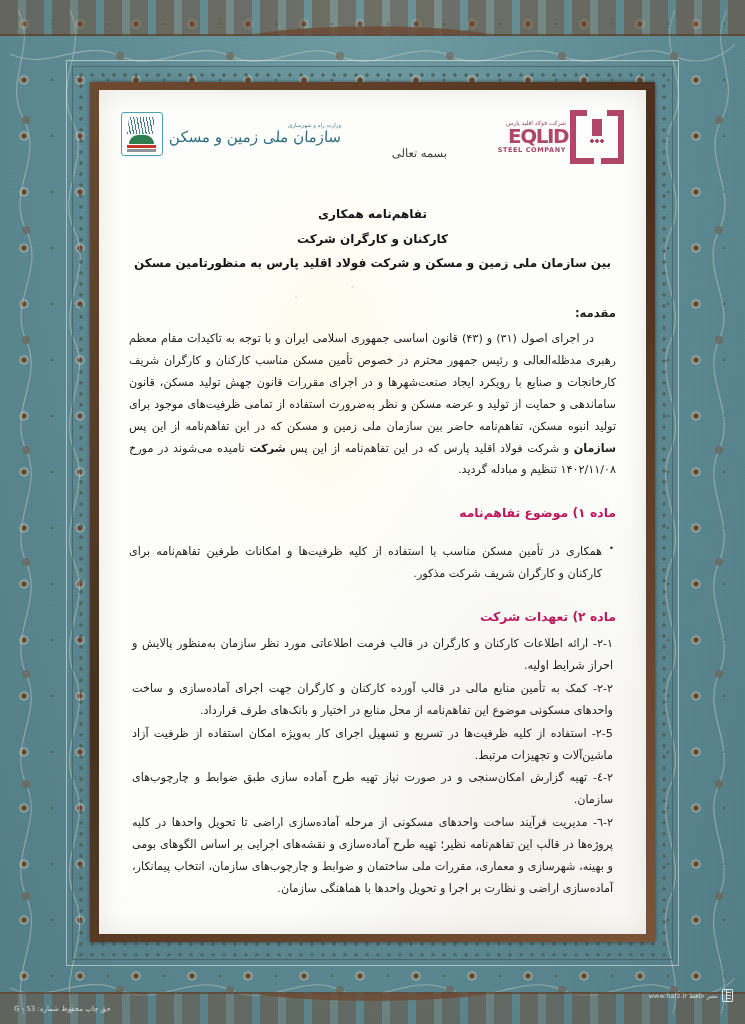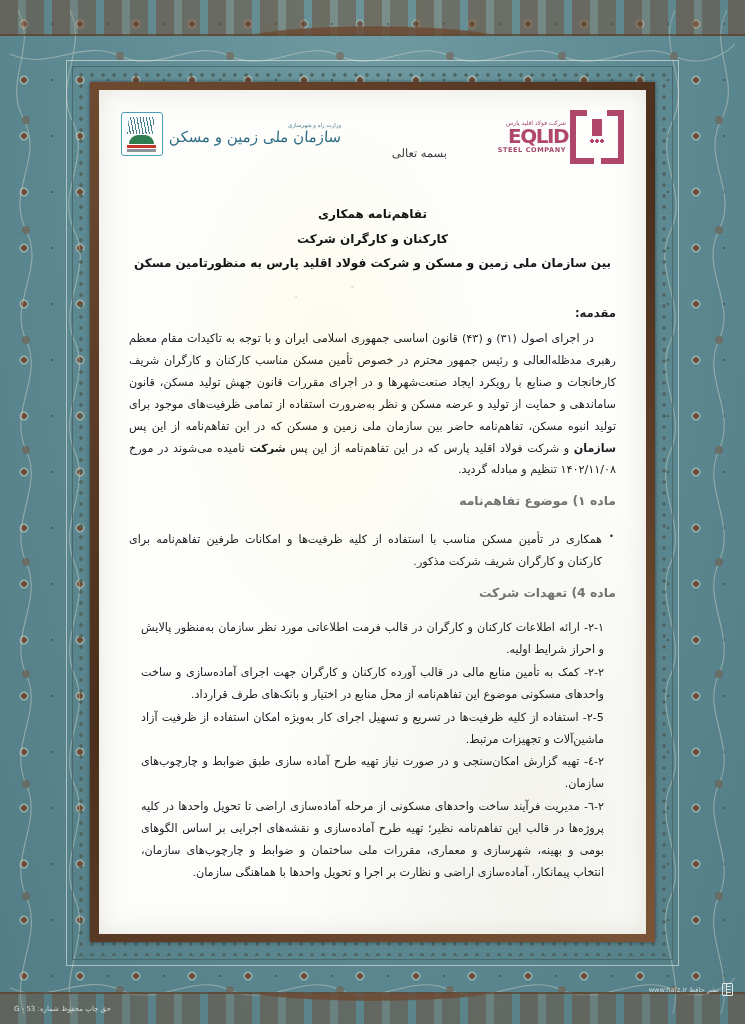--- a/index.html
+++ b/index.html
@@ -295,23 +295,23 @@
     font-size: 12px;
     font-weight: 700;
     line-height: 2.05;
     margin: 0 0 26px;
     color: #141414;
   }
   .doc-title .ln2 { display: block; }
   .section-head {
     font-weight: 700;
     font-size: 12.4px;
-    margin: 8px 0 4px;
+    margin: 20px 0 4px;
     text-align: right;
-    color: #737373;
+    color: #be185d;
   }
   .lead-label {
     font-weight: 700;
     font-size: 11.6px;
     margin: 0 0 4px;
     text-align: right;
   }
   p.para {
     margin: 0 0 2px;
     text-indent: 0;
@@ -331,21 +331,21 @@
   ul.bullets li::before {
     content: "•";
     position: absolute;
     right: -12px;
     top: -1px;
     font-size: 9px;
     color: #333;
   }
   ol.clauses {
     list-style: none;
-    margin: 12px;
+    margin: 3px;
     padding: 0;
   }
   ol.clauses li {
     margin: 0 0 1px;
     text-align: justify;
   }
   ol.clauses li .num { font-weight: 400; }
 
   
   .footer-left {
@@ -354,21 +354,21 @@
     bottom: 11px;
     font-size: 7px;
     color: #d8e2e2;
     direction: rtl;
     white-space: nowrap;
     opacity: .92;
   }
   .footer-right {
     position: absolute;
     right: 12px;
-    bottom: 28px;
+    bottom: 22px;
     display: flex;
     flex-direction: row-reverse;
     align-items: center;
     gap: 4px;
   }
   .footer-right .pub-text {
     font-size: 6.6px;
     color: #d8e2e2;
     direction: rtl;
     white-space: nowrap;
@@ -514,21 +514,21 @@
       </div>
 
       <div class="lead-label">مقدمه:</div>
       <p class="para first"><span>در اجرای اصول (۳۱) و (۴۳) قانون اساسی جمهوری اسلامی ایران و با توجه به تاکیدات مقام معظم رهبری مدظله‌العالی و رئیس جمهور محترم در خصوص تأمین مسکن مناسب کارکنان و کارگران شریف کارخانجات و صنایع با رویکرد ایجاد صنعت‌شهرها و در اجرای مقررات قانون جهش تولید مسکن، قانون ساماندهی و حمایت از تولید و عرضه مسکن و نظر به‌ضرورت استفاده از تمامی ظرفیت‌های موجود برای تولید انبوه مسکن، تفاهم‌نامه حاضر بین سازمان ملی زمین و مسکن که در این تفاهم‌نامه از این پس </span><span class="bold">سازمان</span><span> و شرکت فولاد اقلید پارس که در این تفاهم‌نامه از این پس </span><span class="bold">شرکت</span><span> نامیده می‌شوند در مورخ ۱۴۰۲/۱۱/۰۸ تنظیم و مبادله گردید.</span></p>
 
       <div class="section-head">ماده ۱) موضوع تفاهم‌نامه</div>
       <ul class="bullets">
         <li>همکاری در تأمین مسکن مناسب با استفاده از کلیه ظرفیت‌ها و امکانات طرفین تفاهم‌نامه برای کارکنان و کارگران شریف شرکت مذکور.</li>
       </ul>
 
-      <div class="section-head">ماده 4) تعهدات شرکت</div>
+      <div class="section-head">ماده ۲) تعهدات شرکت</div>
       <ol class="clauses">
         <li><span class="num">۲-۱-</span>
           <span>ارائه اطلاعات کارکنان و کارگران در قالب فرمت اطلاعاتی مورد نظر سازمان به‌منظور پالایش و احراز شرایط اولیه.</span></li>
         <li><span class="num">۲-۲-</span>
           <span>کمک به تأمین منابع مالی در قالب آورده کارکنان و کارگران جهت اجرای آماده‌سازی و ساخت واحدهای مسکونی موضوع این تفاهم‌نامه از محل منابع در اختیار و بانک‌های طرف قرارداد.</span></li>
         <li><span class="num">۲-5-</span>
           <span>استفاده از کلیه ظرفیت‌ها در تسریع و تسهیل اجرای کار به‌ویژه امکان استفاده از ظرفیت آزاد ماشین‌آلات و تجهیزات مرتبط.</span></li>
         <li><span class="num">۲-٤-</span>
           <span>تهیه گزارش امکان‌سنجی و در صورت نیاز تهیه طرح آماده سازی طبق ضوابط و چارچوب‌های سازمان.</span></li>
         <li><span class="num">۲-٦-</span>

